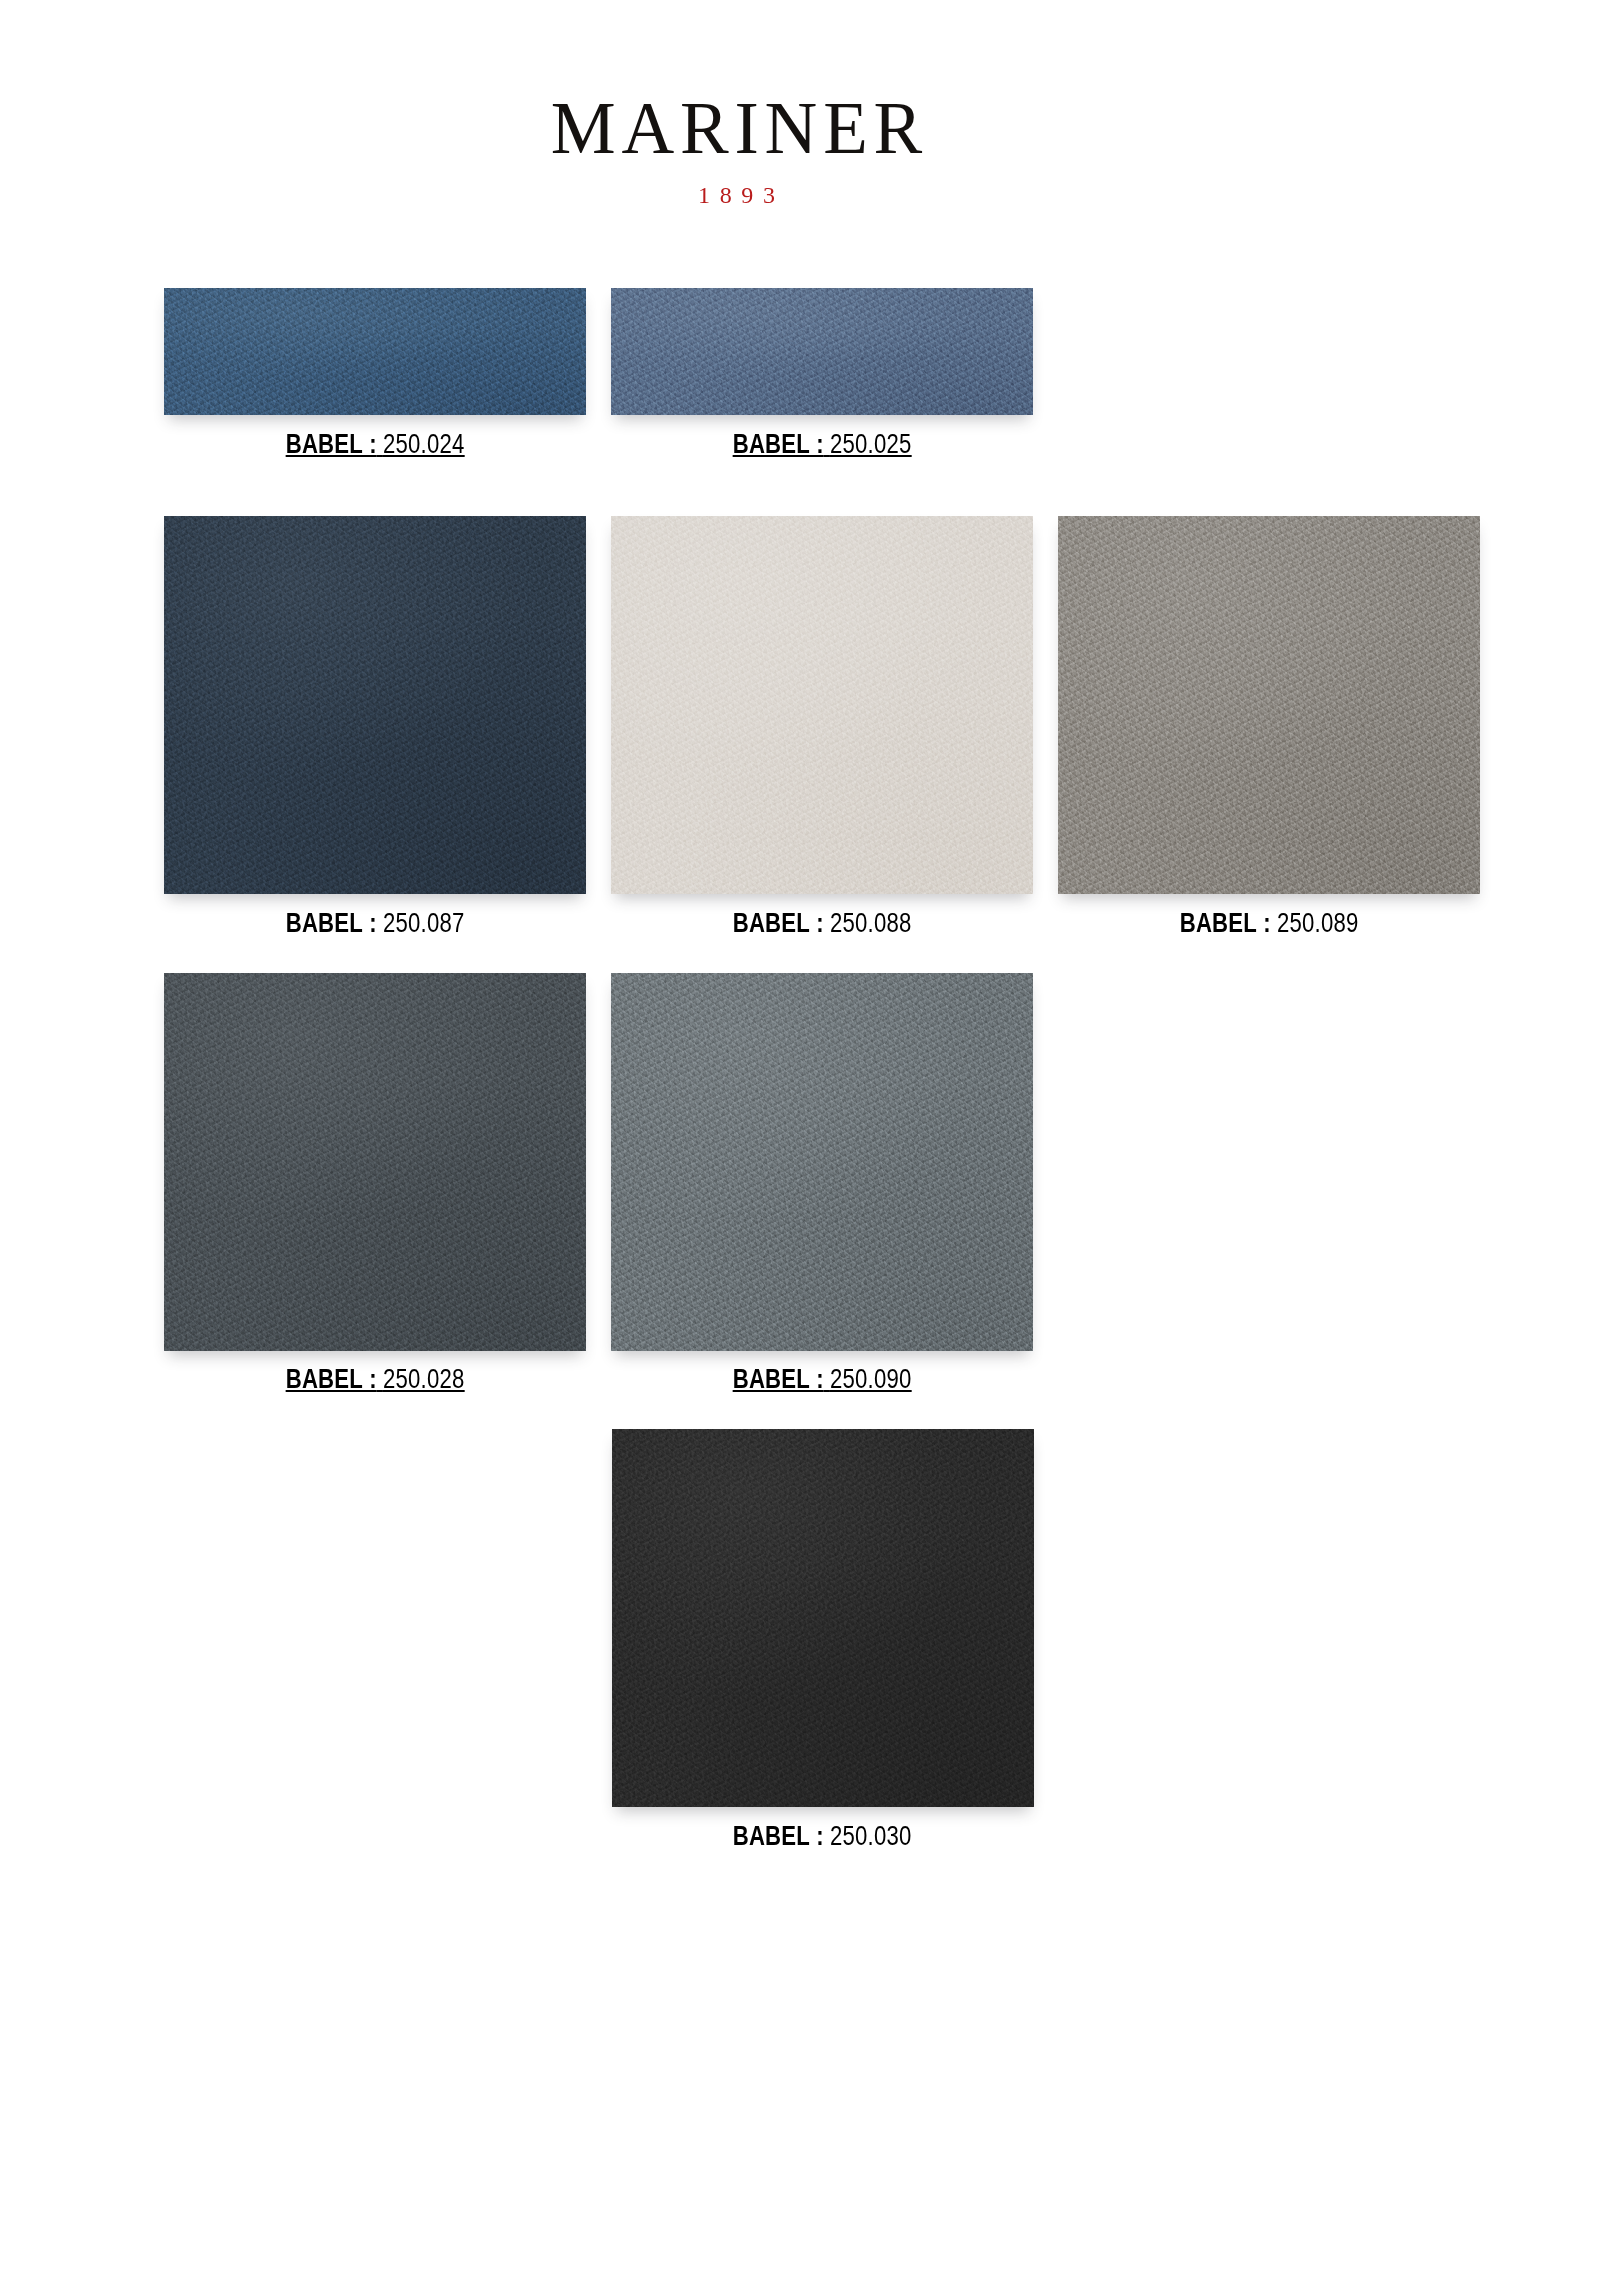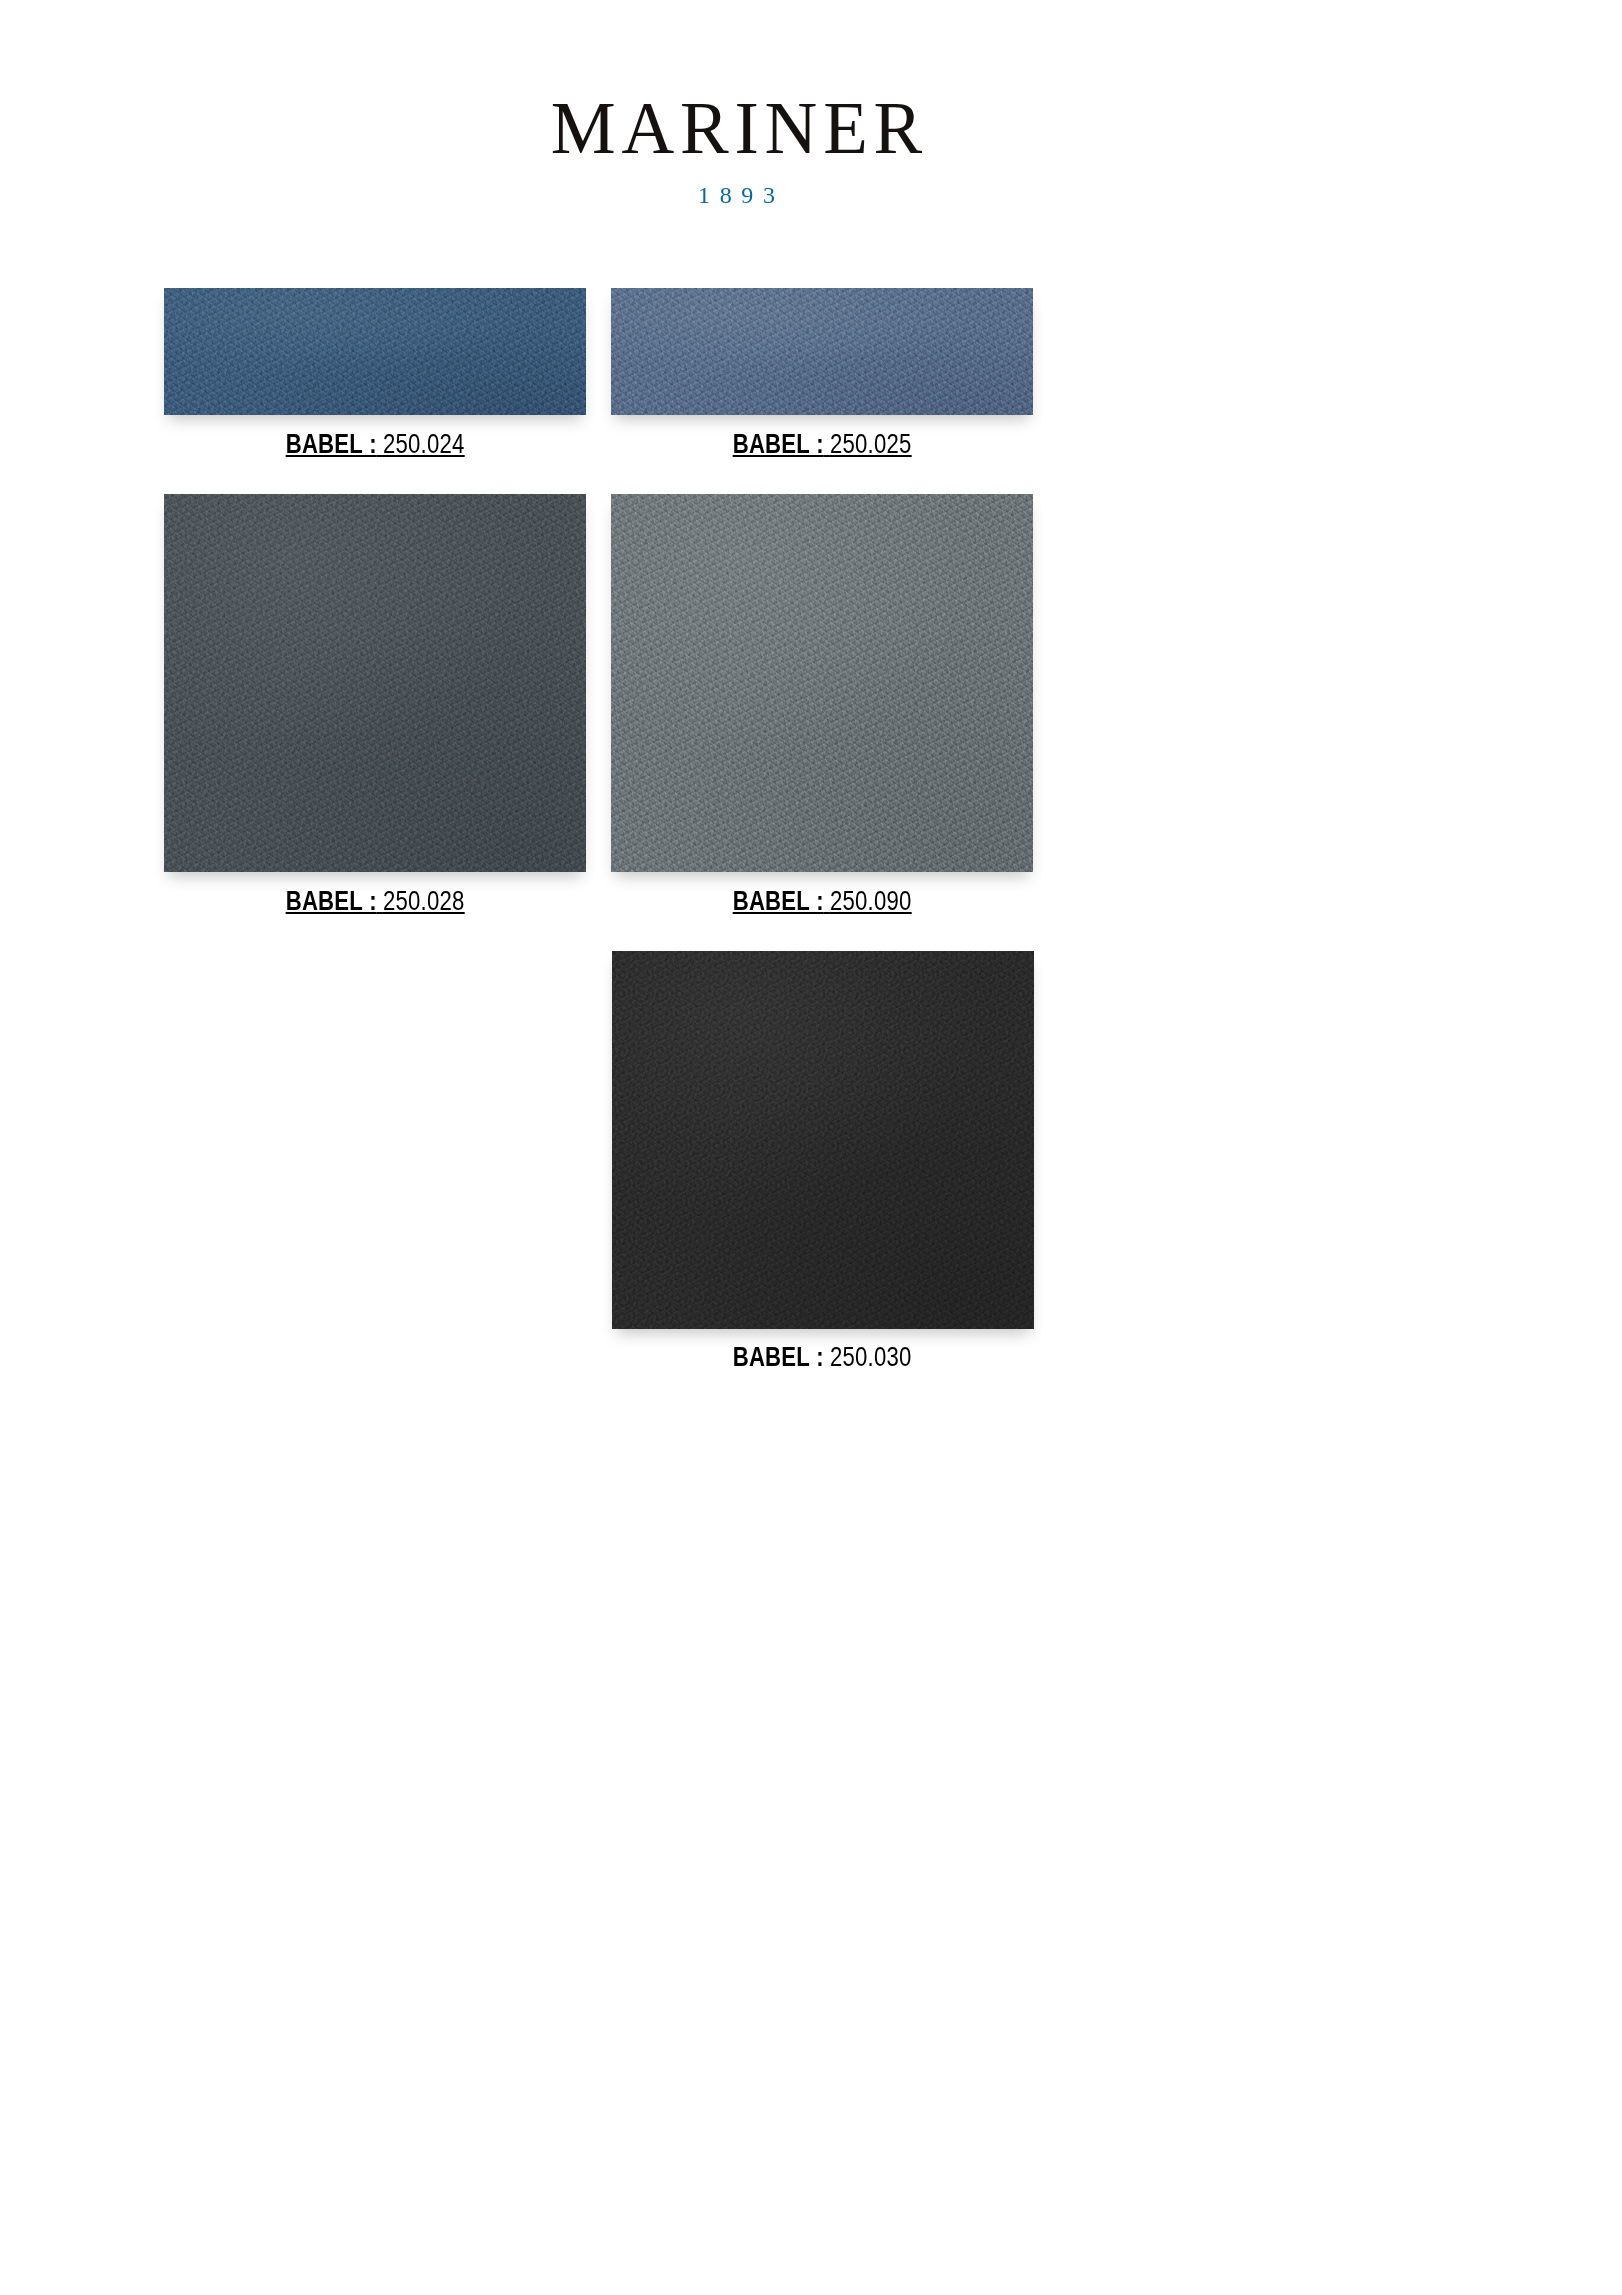--- a/index.html
+++ b/index.html
@@ -38,21 +38,21 @@
     text-indent: 5.8px;
     font-weight: 400;
   }
 
   .brand-year {
     font-family: "Liberation Serif", "DejaVu Serif", serif;
     font-size: 24px;
     line-height: 1;
     letter-spacing: 9.7px;
     text-indent: 9.7px;
-    color: #0369a1;
+    color: #b91c1c;
     margin-top: 18px;
     font-weight: 400;
   }
 
   
   .grid {
     position: absolute;
     top: 288px;
     left: 164px;
     width: 1317px;
@@ -161,20 +161,43 @@
     </div>
     <div class="cell">
       <div class="swatch" style="background-color: rgb(90, 111, 140);"></div>
       <div class="caption">
         <span class="key">BABEL :</span>
         <span class="val">250.025</span>
       </div>
     </div>
   </div>
 
+  <div class="row" style="margin-top:58px;">
+    <div class="cell">
+      <div class="swatch" style="background-color: rgb(47, 61, 76);"></div>
+      <div class="caption">
+        <span class="key">BABEL :</span>
+        <span class="val">250.087</span>
+      </div>
+    </div>
+    <div class="cell">
+      <div class="swatch" style="background-color: rgb(221, 216, 210);"></div>
+      <div class="caption">
+        <span class="key">BABEL :</span>
+        <span class="val">250.088</span>
+      </div>
+    </div>
+    <div class="cell">
+      <div class="swatch" style="background-color: rgb(143, 139, 133);"></div>
+      <div class="caption">
+        <span class="key">BABEL :</span>
+        <span class="val">250.089</span>
+      </div>
+    </div>
+  </div>
 
   <div class="row" style="margin-top:36px;text-decoration:underline;">
     <div class="cell">
       <div class="swatch" style="background-color: rgb(75, 82, 87);"></div>
       <div class="caption">
         <span class="key">BABEL :</span>
         <span class="val">250.028</span>
       </div>
     </div>
     <div class="cell">

